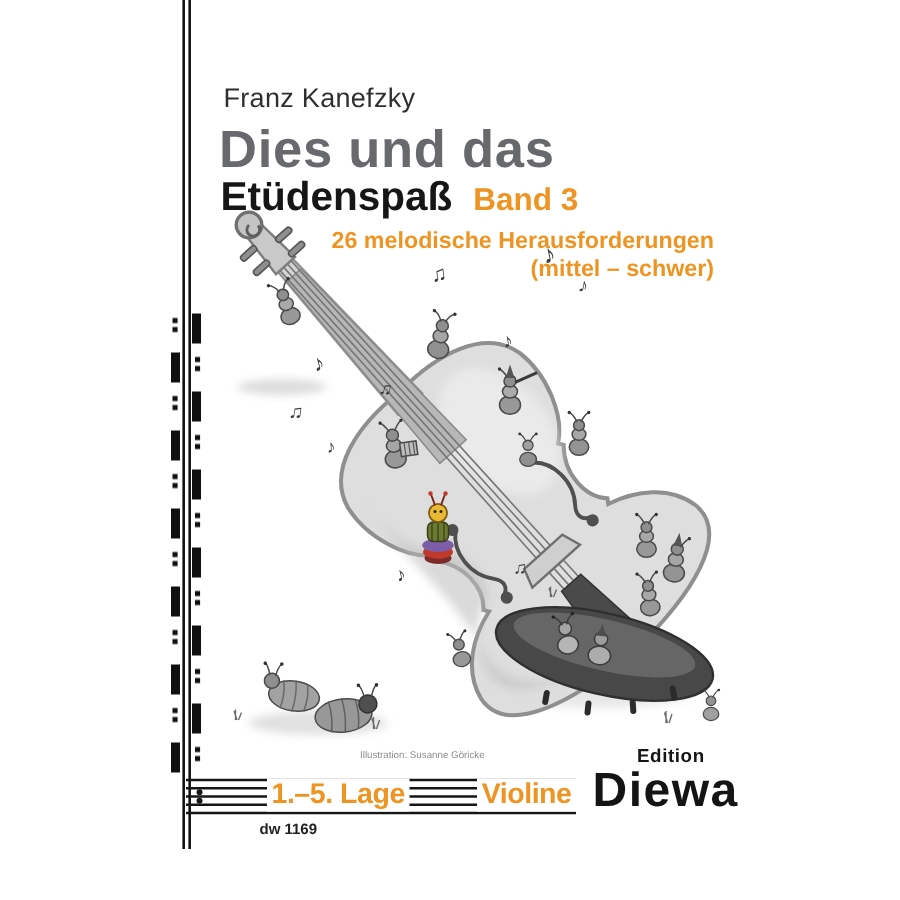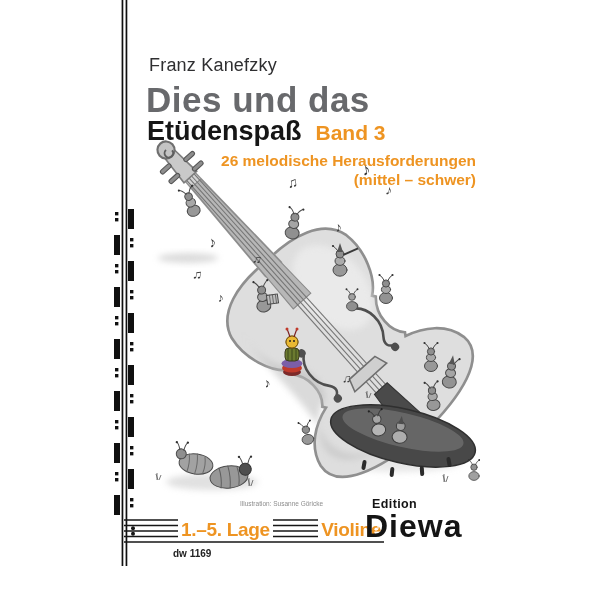--- a/index.html
+++ b/index.html
@@ -21,21 +21,21 @@
 
   
   .staff-wrap{left:122px;top:516px;width:264px;height:30px;}
   .staff-text{position:absolute;top:3px;background:#fff;color:#ee9422;font-weight:bold;
               font-size:19px;letter-spacing:-0.3px;padding:0 3px;line-height:22px;}
   .lage{left:22px;margin-left:34px;}
   .violine{right:2px;}
   .catalog{left:149px;top:548px;font-size:10px;font-weight:bold;color:#222;margin-left:24px;}
 
   
-  .logo{left:365px;top:497px;color:#141414;}
+  .logo{left:395px;top:497px;color:#141414;text-align:center;}
   .logo .edition{display:block;margin-left:7px;font-size:12.5px;font-weight:bold;letter-spacing:.4px;}
   .logo .diewa{display:block;font-size:32px;font-weight:bold;letter-spacing:1px;line-height:30px;}
   .logo .dnote{position:absolute;left:9px;top:22px;font-size:13px;color:#ffffff;font-weight:normal;}
 </style>
 </head>
 <body>
 
 <div class="page">
 
   <svg class="abs" style="left:108px;top:0;width:34px;height:600px" viewBox="0 0 34 600">

